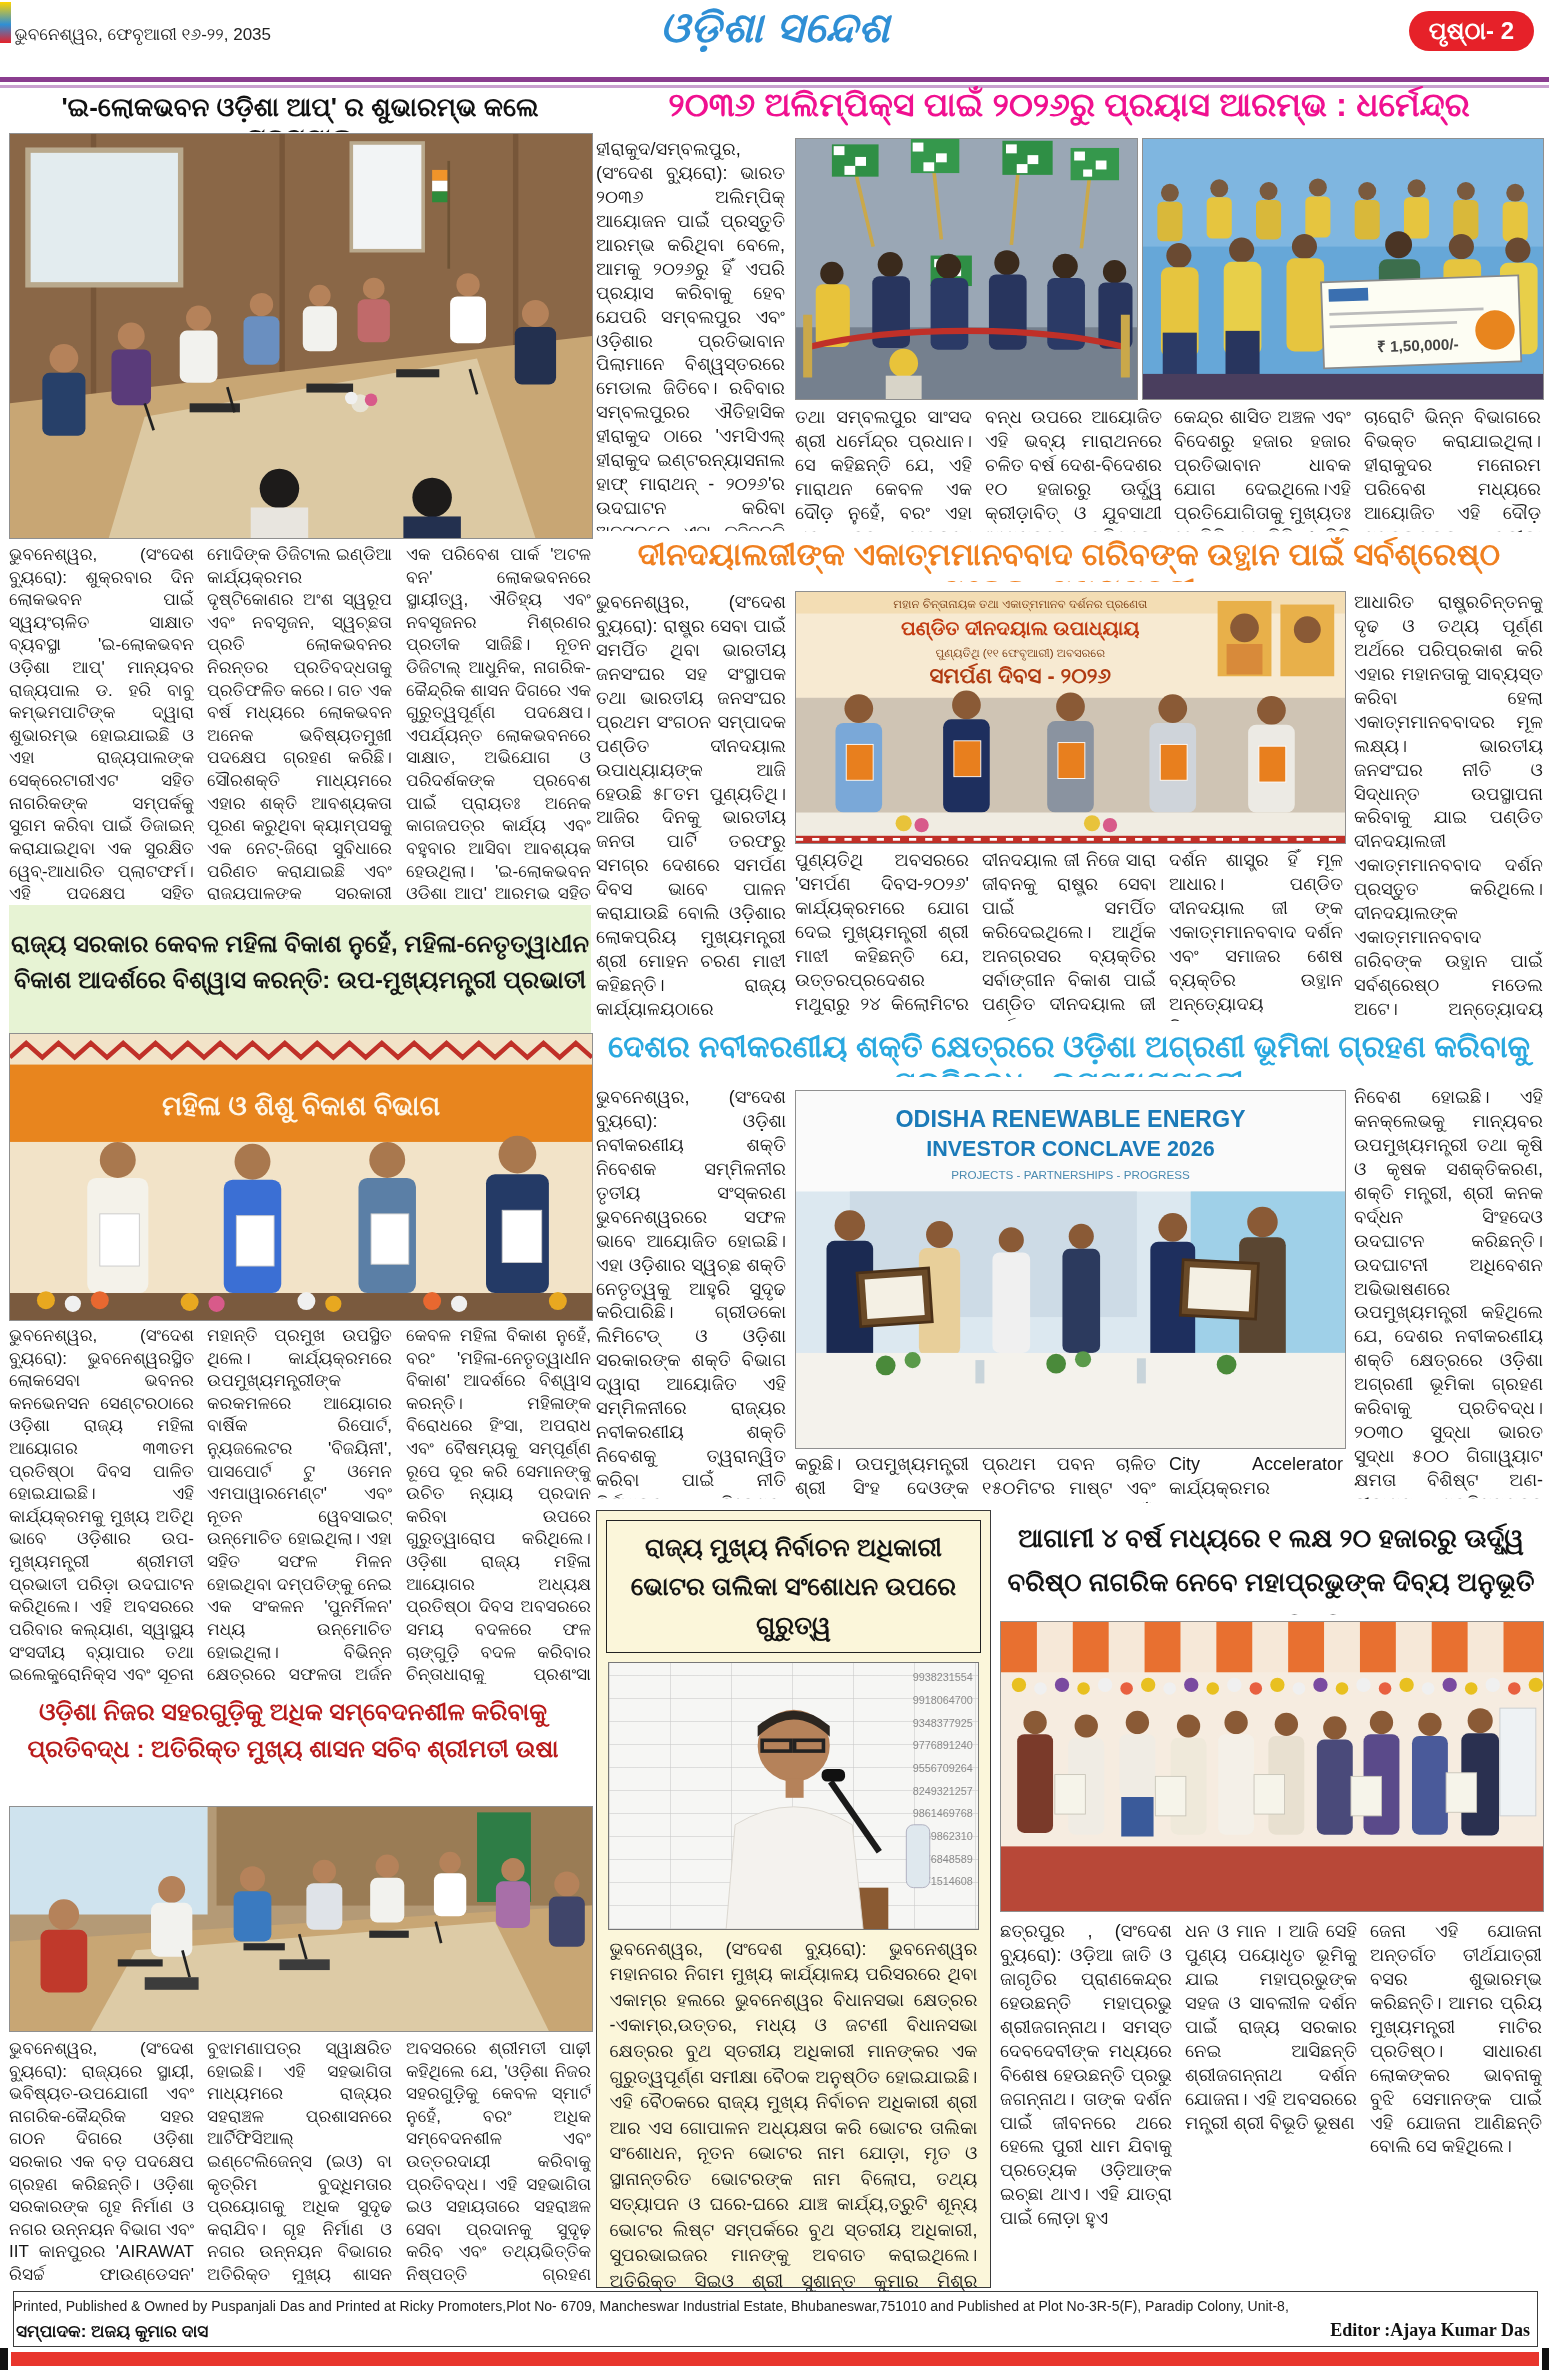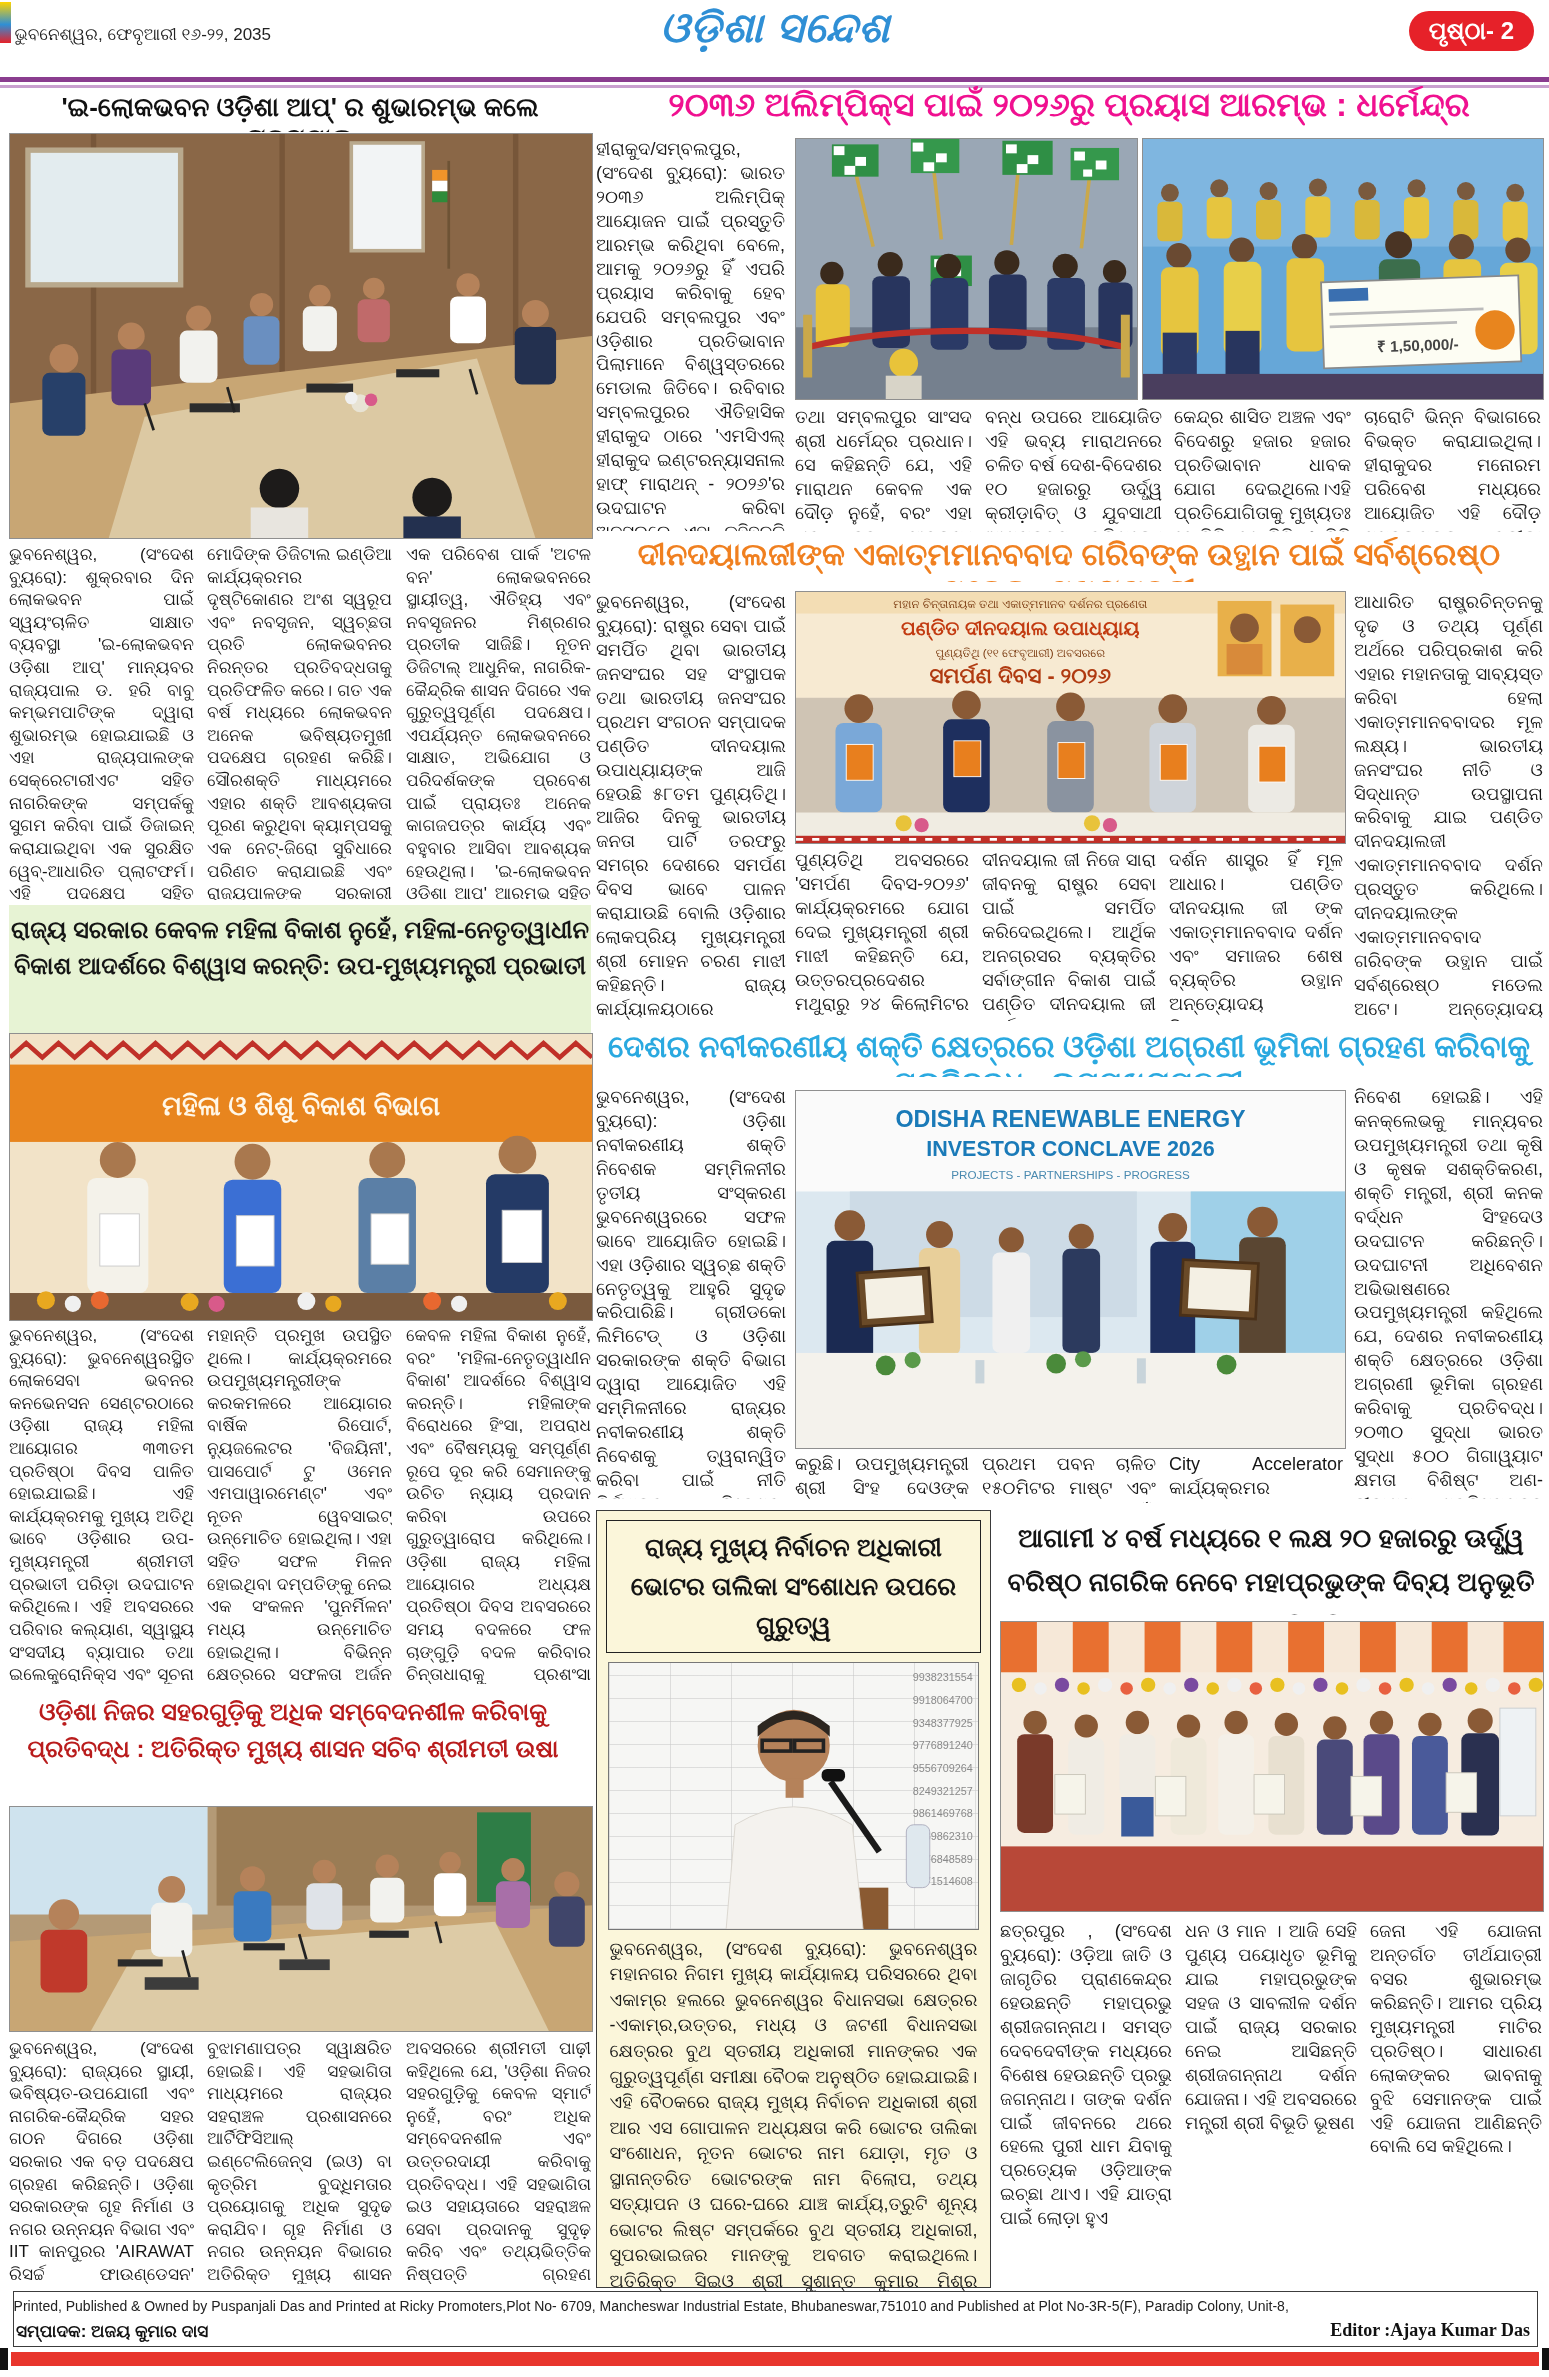--- a/index.html
+++ b/index.html
@@ -92,21 +92,21 @@
       <line x1="160" y1="330" x2="150" y2="300" stroke="#222" stroke-width="3"></line>
         <line x1="250" y1="310" x2="242" y2="282" stroke="#222" stroke-width="3"></line>
         <line x1="520" y1="290" x2="512" y2="262" stroke="#222" stroke-width="3"></line>
     </svg>
   </div>
 
   <div class="col" style="left:9px;top:544px;width:185px;height:356px;">ଭୁବନେଶ୍ୱର, (ସଂଦେଶ ବ୍ୟୁରୋ): ଶୁକ୍ରବାର ଦିନ ଲୋକଭବନ ପାଇଁ ସ୍ୱୟଂଚାଳିତ ସାକ୍ଷାତ ବ୍ୟବସ୍ଥା 'ଇ-ଲୋକଭବନ ଓଡ଼ିଶା ଆପ୍' ମାନ୍ୟବର ରାଜ୍ୟପାଲ ଡ. ହରି ବାବୁ କମ୍ଭମପାଟିଙ୍କ ଦ୍ୱାରା ଶୁଭାରମ୍ଭ ହୋଇଯାଇଛି ଓ ଏହା ରାଜ୍ୟପାଲଙ୍କ ସେକ୍ରେଟାରୀଏଟ ସହିତ ନାଗରିକଙ୍କ ସମ୍ପର୍କକୁ ସୁଗମ କରିବା ପାଇଁ ଡିଜାଇନ୍ କରାଯାଇଥିବା ଏକ ସୁରକ୍ଷିତ ୱେବ୍-ଆଧାରିତ ପ୍ଲାଟଫର୍ମ। ଏହି ପଦକ୍ଷେପ ସହିତ ଲୋକଭବନରେ ସମ୍ପୂର୍ଣ୍ଣ ସ୍ୱୟଂଚାଳିତ ସାକ୍ଷାତ ଏବଂ ପରିଦର୍ଶକ ପରିଚାଳନା ବ୍ୟବସ୍ଥା ପ୍ରଚଳନ କରିବାରେ ଓଡ଼ିଶା ଦେଶର ପ୍ରଥମ ରାଜ୍ୟ ଭାବରେ ଉଭା ହୋଇଛି। ଡିଜିଟାଲ ପ୍ଲାଟଫର୍ମର ଶୁଭାରମ୍ଭ ମାନ୍ୟବର ପ୍ରଧାନମନ୍ତ୍ରୀ ଶ୍ରୀ ନରେନ୍ଦ୍ର</div>
   <div class="col" style="left:207px;top:544px;width:185px;height:356px;">ମୋଦିଙ୍କ ଡିଜିଟାଲ ଇଣ୍ଡିଆ କାର୍ଯ୍ୟକ୍ରମର ଦୃଷ୍ଟିକୋଣର ଅଂଶ ସ୍ୱରୂପ ଏବଂ ନବସୃଜନ, ସ୍ୱଚ୍ଛତା ପ୍ରତି ଲୋକଭବନର ନିରନ୍ତର ପ୍ରତିବଦ୍ଧତାକୁ ପ୍ରତିଫଳିତ କରେ। ଗତ ଏକ ବର୍ଷ ମଧ୍ୟରେ ଲୋକଭବନ ଅନେକ ଭବିଷ୍ୟତମୁଖୀ ପଦକ୍ଷେପ ଗ୍ରହଣ କରିଛି। ସୌରଶକ୍ତି ମାଧ୍ୟମରେ ଏହାର ଶକ୍ତି ଆବଶ୍ୟକତା ପୂରଣ କରୁଥିବା କ୍ୟାମ୍ପସକୁ ଏକ ନେଟ୍-ଜିରୋ ସୁବିଧାରେ ପରିଣତ କରାଯାଇଛି ଏବଂ ରାଜ୍ୟପାଳଙ୍କ ସରକାରୀ କାରକେଡରେ ବୈଦ୍ୟୁତିକ ଯାନ ସାମିଲ କରାଯାଇଛି ଓ ଏହା ସ୍ୱଚ୍ଛ ଶକ୍ତି ପ୍ରତି ଏହାର ପ୍ରତିବଦ୍ଧତାକୁ ପୁନଃନିଶ୍ଚିତ କରିଛି। ଏହା ସହିତ, ପୂର୍ବତନ ପ୍ରଧାନମନ୍ତ୍ରୀ ଅଟଳ ବିହାରୀ ବାଜପେୟୀଙ୍କ ସମ୍ମାନାର୍ଥେ ଲୋକଭବନ ପରିସରରେ ବିକଶିତ</div>
   <div class="col" style="left:406px;top:544px;width:185px;height:356px;">ଏକ ପରିବେଶ ପାର୍କ 'ଅଟଳ ବନ' ଲୋକଭବନରେ ସ୍ଥାୟୀତ୍ୱ, ଐତିହ୍ୟ ଏବଂ ନବସୃଜନର ମିଶ୍ରଣର ପ୍ରତୀକ ସାଜିଛି। ନୂତନ ଡିଜିଟାଲ୍ ଆଧୁନିକ, ନାଗରିକ-କୈନ୍ଦ୍ରିକ ଶାସନ ଦିଗରେ ଏକ ଗୁରୁତ୍ୱପୂର୍ଣ୍ଣ ପଦକ୍ଷେପ। ଏପର୍ଯ୍ୟନ୍ତ ଲୋକଭବନରେ ସାକ୍ଷାତ, ଅଭିଯୋଗ ଓ ପରିଦର୍ଶକଙ୍କ ପ୍ରବେଶ ପାଇଁ ପ୍ରାୟତଃ ଅନେକ କାଗଜପତ୍ର କାର୍ଯ୍ୟ ଏବଂ ବହୁବାର ଆସିବା ଆବଶ୍ୟକ ହେଉଥିଲା। 'ଇ-ଲୋକଭବନ ଓଡ଼ିଶା ଆପ' ଆରମ୍ଭ ସହିତ ଏହି ପ୍ରକ୍ରିୟାଗୁଡ଼ିକୁ ସରଳୀକୃତ କରାଯାଇଛି ଏବଂ ଏକକ, ବ୍ୟବହାରକାରୀ ଅନୁକୂଳ ଡିଜିଟାଲ୍ ଇଣ୍ଟରଫେସ ଅଧୀନକୁ ଅଣାଯାଇଛି।</div>
 
-  <div class="hl greenbar" style="left:9px;top:905px;width:582px;height:122px;font-size:24px;line-height:1.5;padding-top:7px;color:#151515;">ରାଜ୍ୟ ସରକାର କେବଳ ମହିଳା ବିକାଶ ନୁହେଁ, ମହିଳା-ନେତୃତ୍ୱାଧୀନ ବିକାଶ ଆଦର୍ଶରେ ବିଶ୍ୱାସ କରନ୍ତି: ଉପ-ମୁଖ୍ୟମନ୍ତ୍ରୀ ପ୍ରଭାତୀ</div>
+  <div class="hl greenbar" style="left:9px;top:905px;width:582px;height:122px;font-size:24px;line-height:1.5;padding-top:21px;color:#151515;">ରାଜ୍ୟ ସରକାର କେବଳ ମହିଳା ବିକାଶ ନୁହେଁ, ମହିଳା-ନେତୃତ୍ୱାଧୀନ ବିକାଶ ଆଦର୍ଶରେ ବିଶ୍ୱାସ କରନ୍ତି: ଉପ-ମୁଖ୍ୟମନ୍ତ୍ରୀ ପ୍ରଭାତୀ</div>
 
   <div class="ph" style="left:9px;top:1033px;width:582px;height:286px;">
     <svg viewBox="0 0 648 318" preserveAspectRatio="none">
       <rect x="0" y="0" width="648" height="318" fill="#f2e3c8"></rect>
       <polyline points="0,26 18,10 36,26 54,10 72,26 90,10 108,26 126,10 144,26 162,10 180,26 198,10 216,26 234,10 252,26 270,10 288,26 306,10 324,26 342,10 360,26 378,10 396,26 414,10 432,26 450,10 468,26 486,10 504,26 522,10 540,26 558,10 576,26 594,10 612,26 630,10 648,26" fill="none" stroke="#c03028" stroke-width="5"></polyline>
       <rect x="0" y="34" width="648" height="86" fill="#e8851e"></rect>
       <rect x="0" y="288" width="648" height="30" fill="#7a5a3e"></rect>
       <g>
         <circle cx="120" cy="140" r="20" fill="#a9784e"></circle>
           <rect x="86" y="160" width="68" height="128" rx="10" fill="#f4f2ea"></rect>

